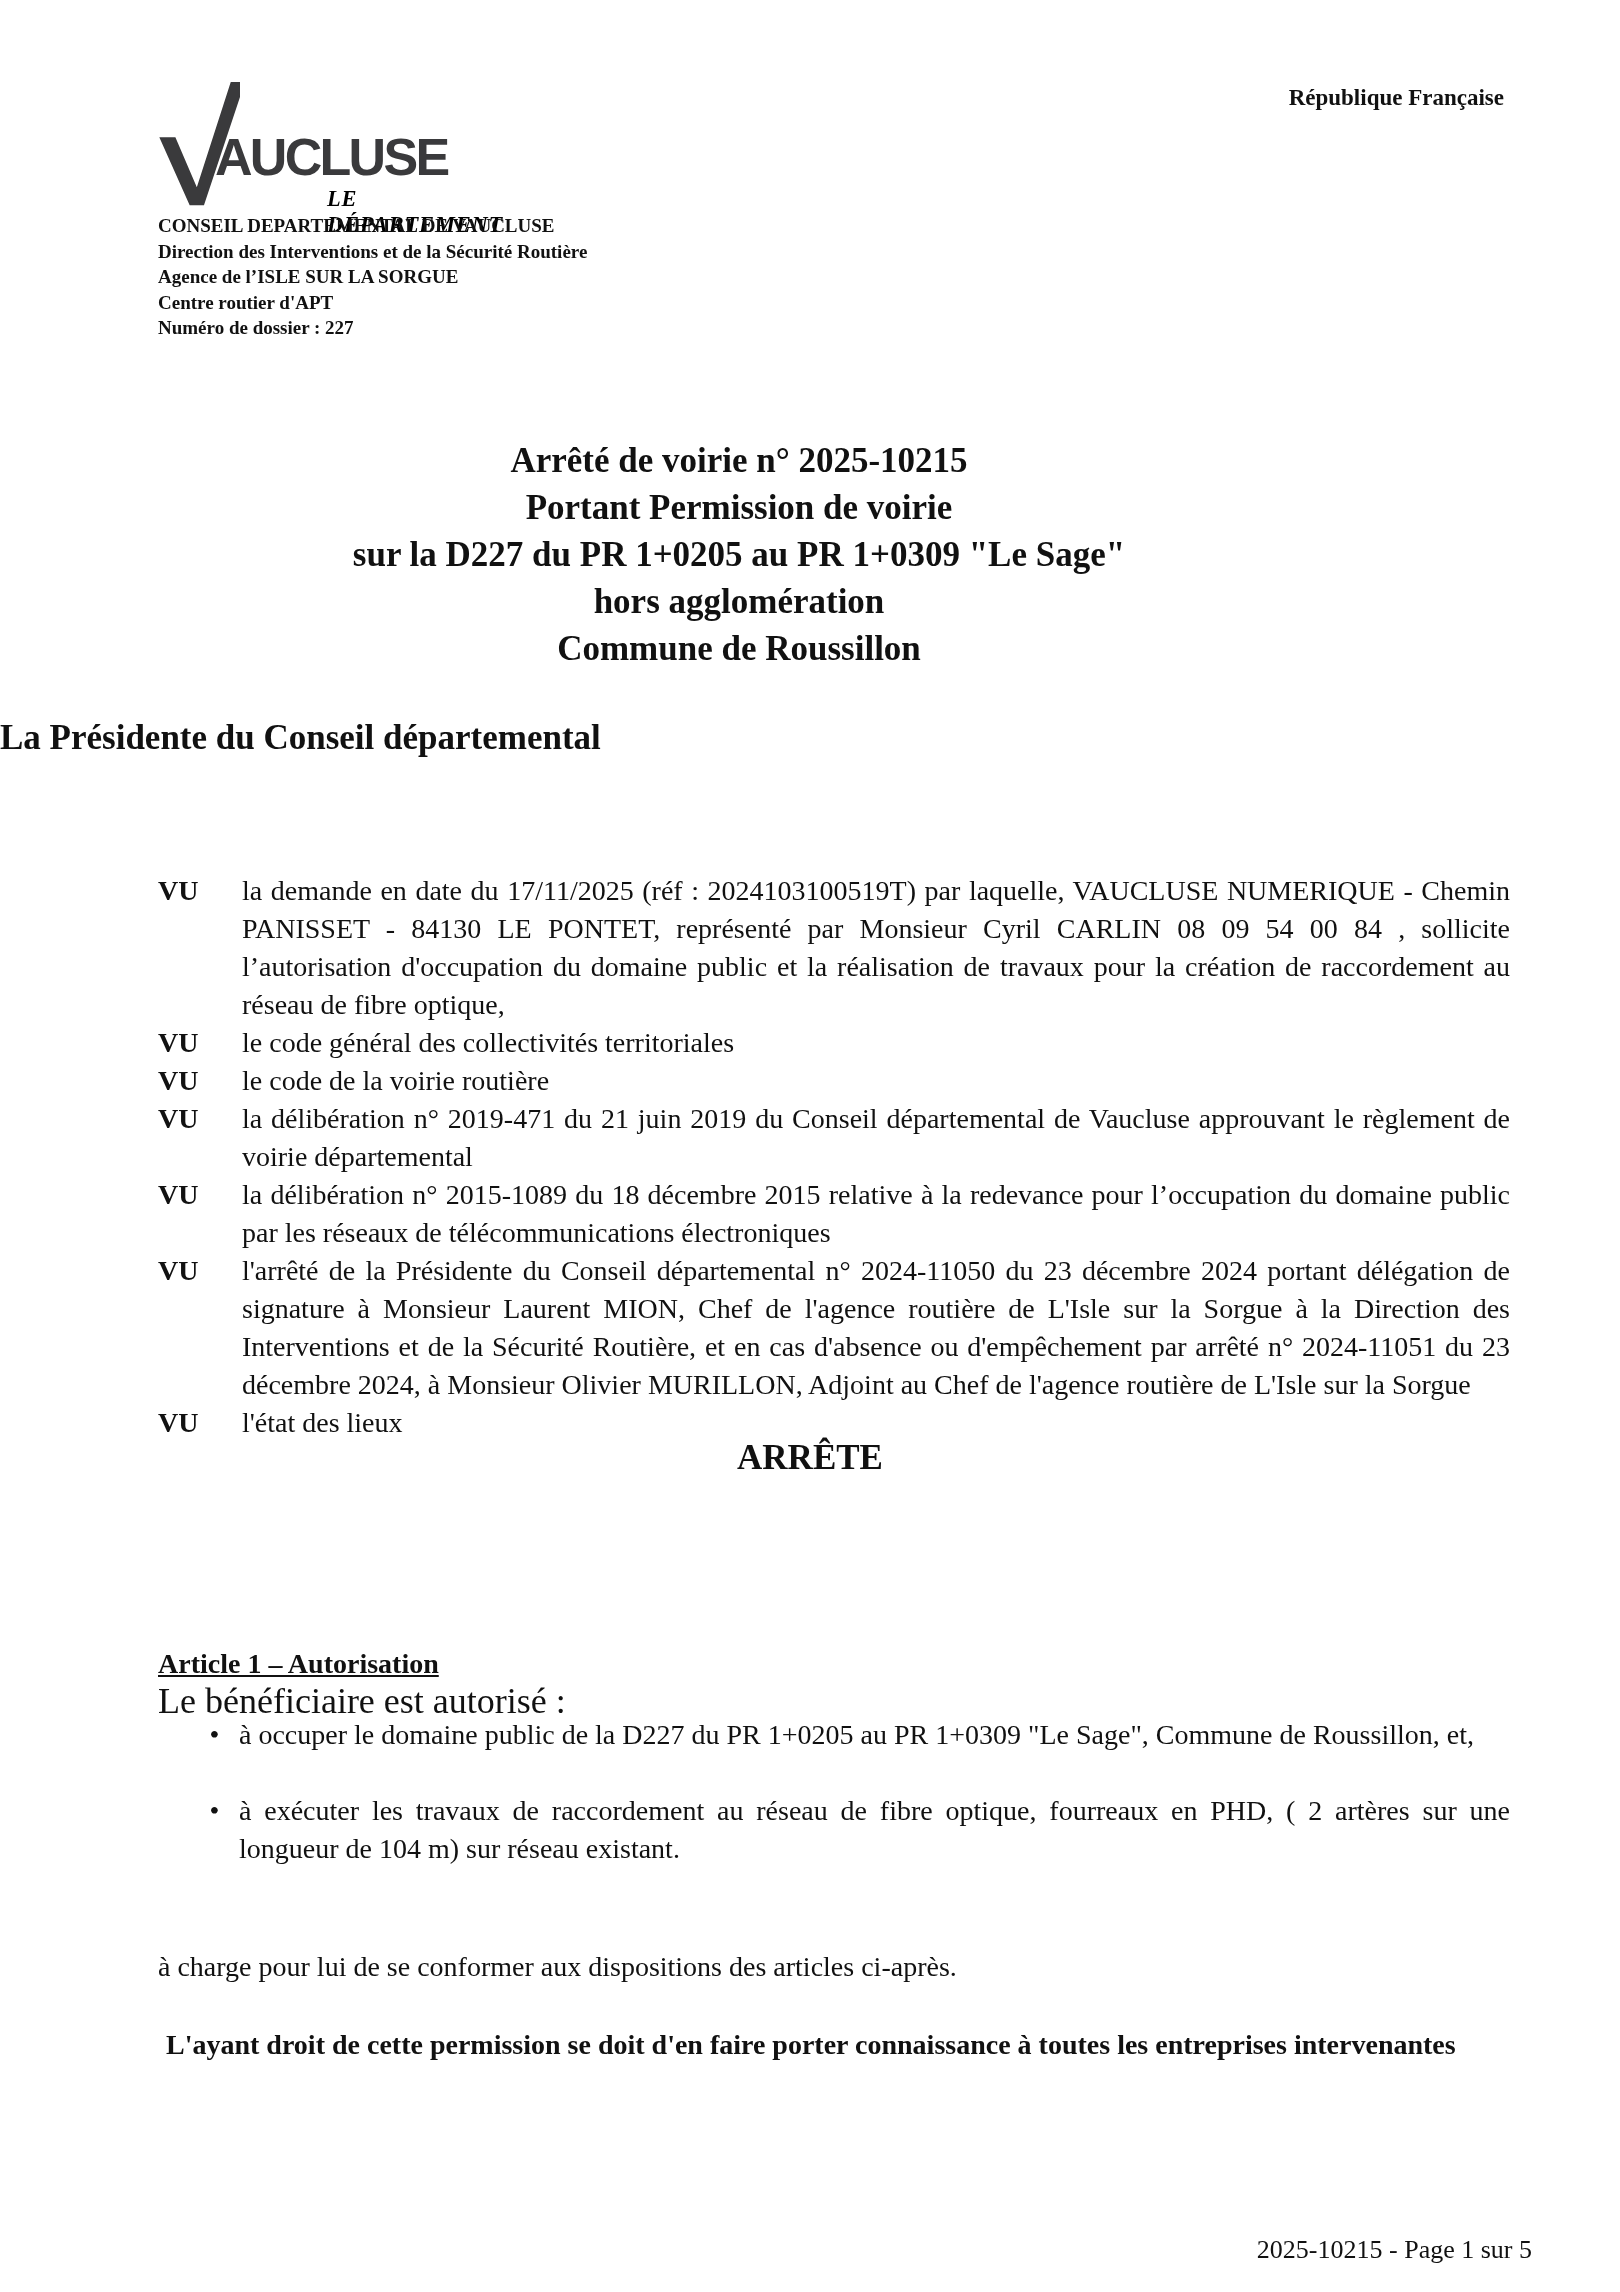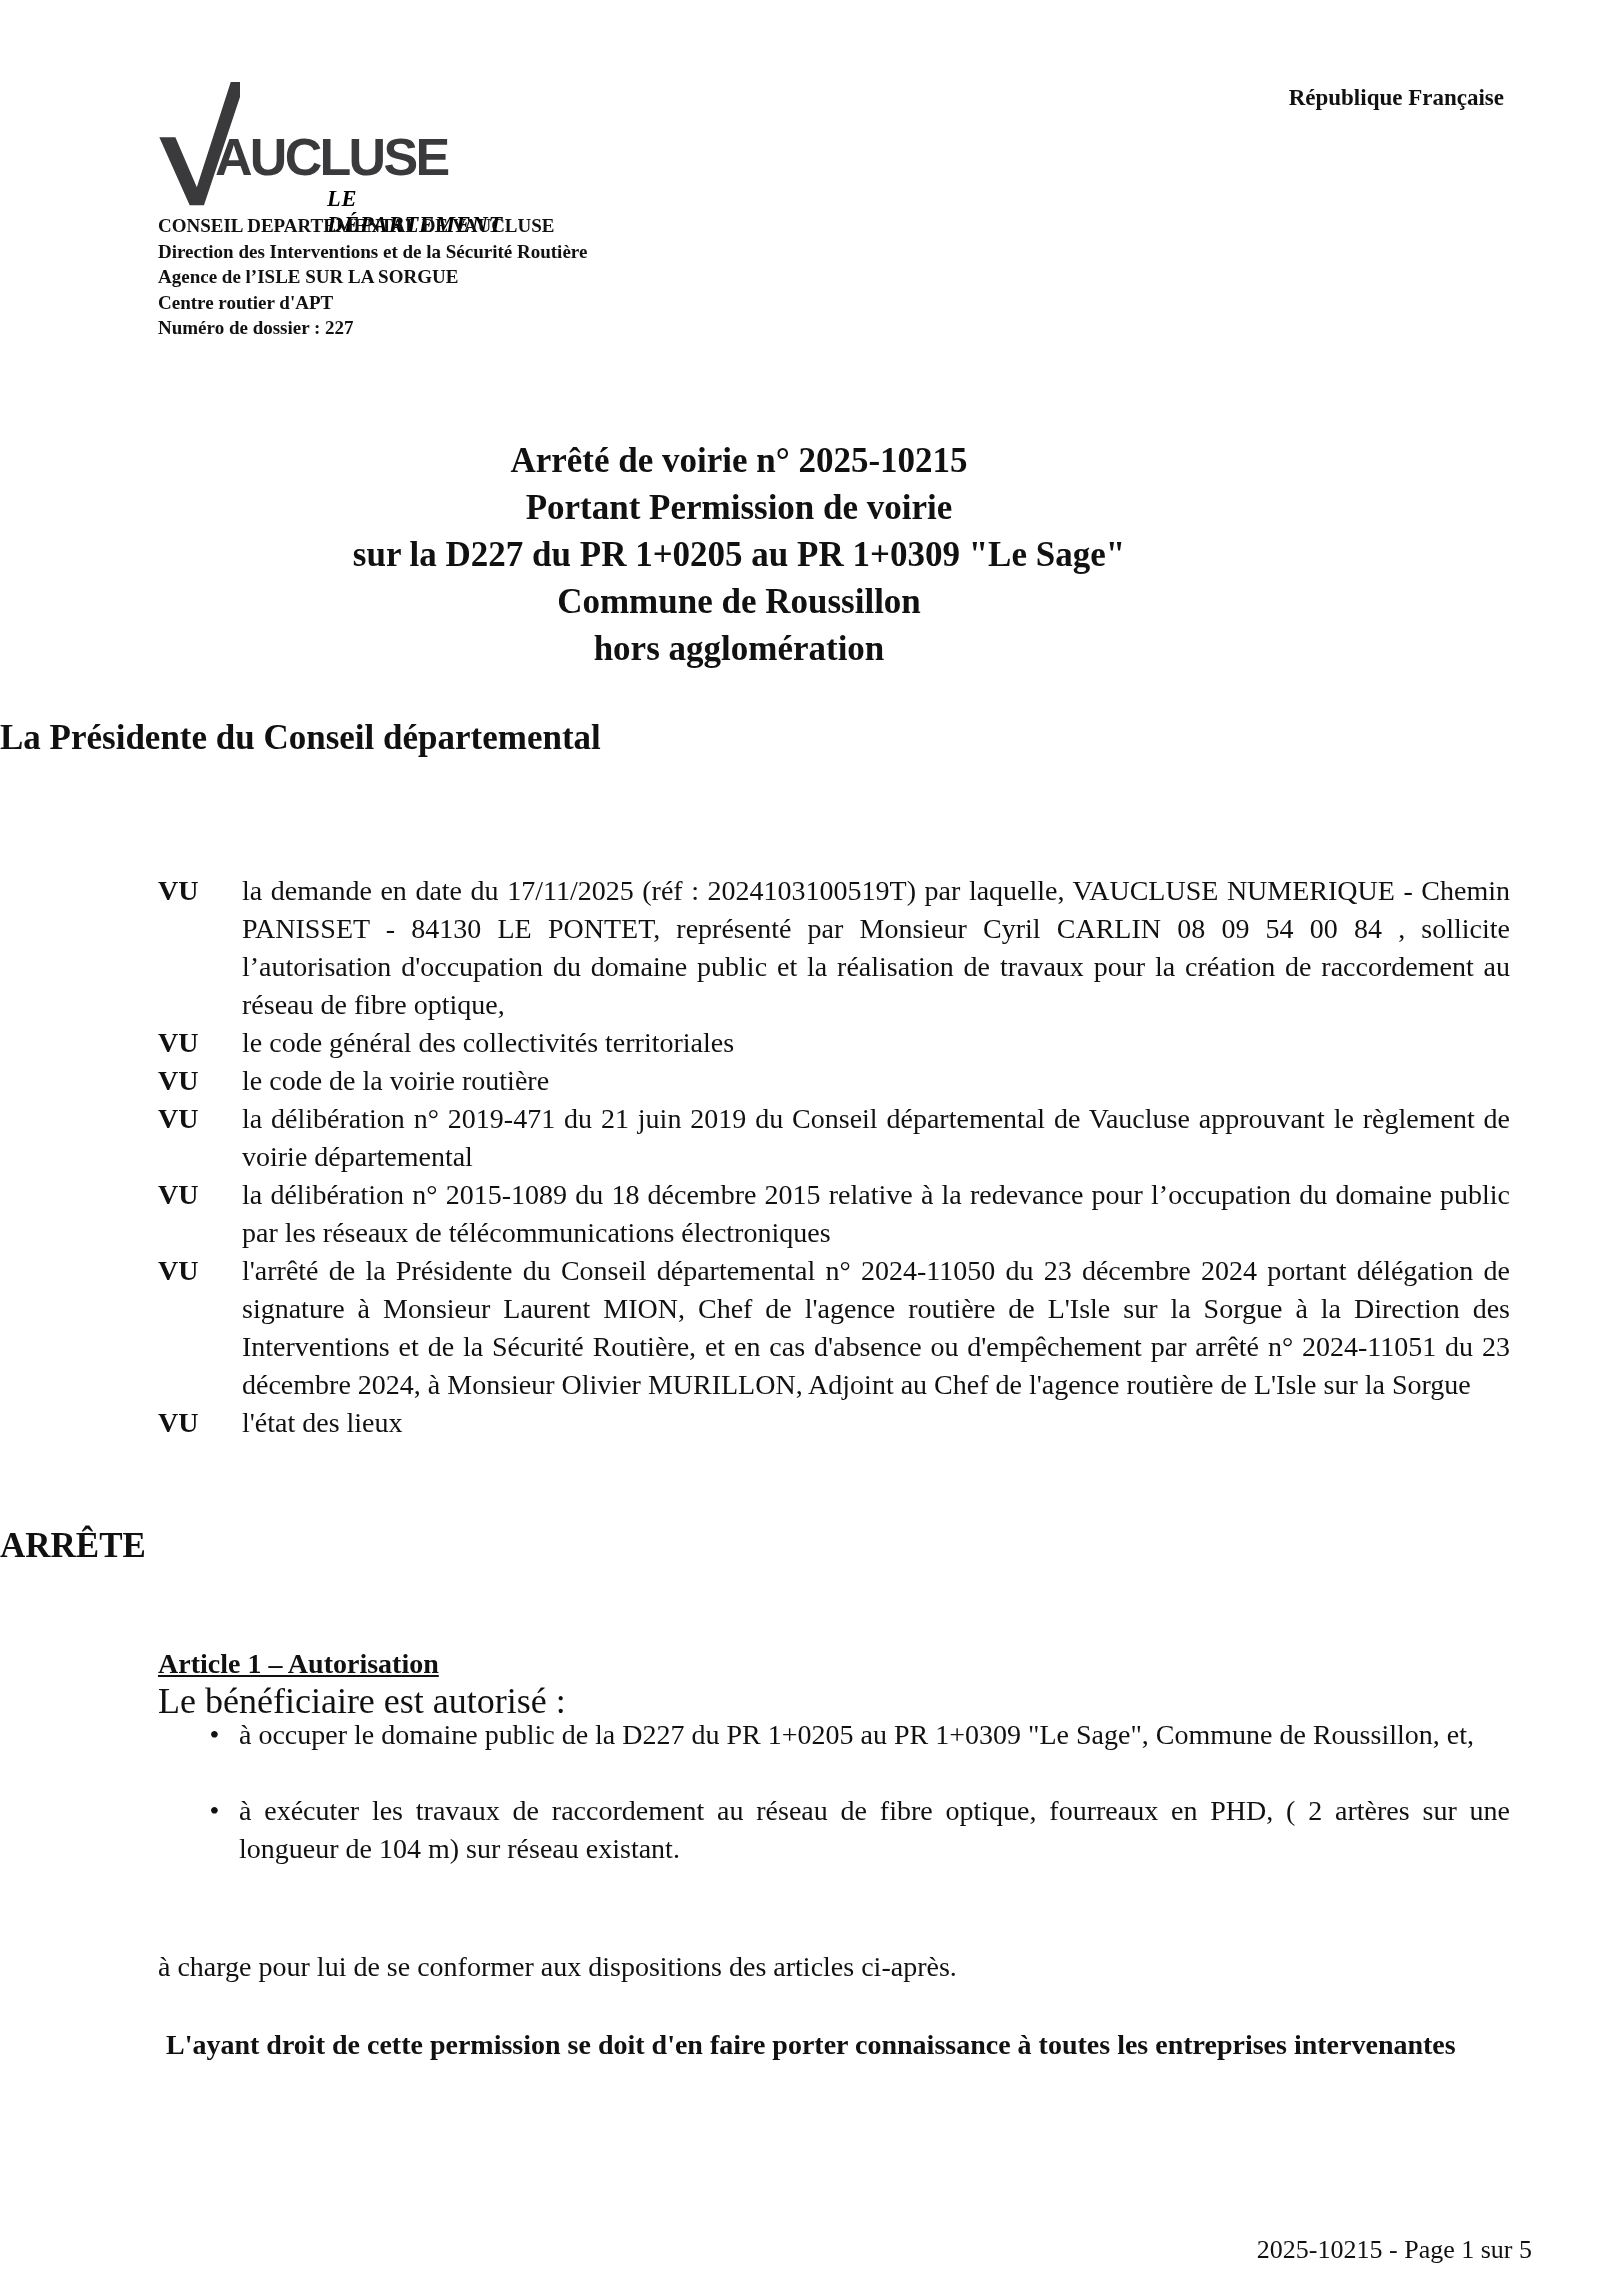--- a/index.html
+++ b/index.html
@@ -23,21 +23,21 @@
   .title-block { position: absolute; left: 0; width: 1478px; top: 437px; text-align: center;
                  font-weight: 700; font-size: 35px; line-height: 47px; }
   .president { position: absolute; left: 0; width: 1620px; top: 718px; text-align: left;
                font-weight: 700; font-size: 35px; }
 
   .vu-list { position: absolute; left: 158px; top: 872px; width: 1352px; font-size: 28px; line-height: 38px; }
   .vu-row { display: flex; }
   .vu-label { width: 84px; flex: 0 0 84px; font-weight: 700; }
   .vu-text { flex: 1; text-align: justify; }
 
-  .arrete { position: absolute; left: 0; width: 1620px; top: 1526px; font-weight: 700; font-size: 35px; }
+  .arrete { position: absolute; left: 0; width: 1620px; top: 1438px; text-align: center; font-weight: 700; font-size: 35px; }
 
   .article { position: absolute; left: 158px; top: 1603px; font-weight: 700; font-size: 28px; text-decoration: underline; margin-top: 45px; }
   .intro { position: absolute; left: 158px; top: 1680px; font-size: 36px; }
   .bullets { position: absolute; left: 158px; top: 1716px; width: 1352px; font-size: 28px; line-height: 38px; }
   .bullet { display: flex; }
   .bullet .dot { width: 81px; flex: 0 0 81px; text-align: right; padding-right: 19.7px; box-sizing: border-box; }
   .bullet .txt { flex: 1; text-align: justify; }
   .bullet + .bullet { margin-top: 38px; }
 
   .charge { position: absolute; left: 158px; top: 1951px; font-size: 28px; }
@@ -65,22 +65,22 @@
     <div>Centre routier d'APT</div>
     <div>Numéro de dossier : 227</div>
   </div>
 
   <div class="republic">République Française</div>
 
   <div class="title-block">
     <div>Arrêté de voirie n° 2025-10215</div>
     <div>Portant Permission de voirie</div>
     <div>sur la D227 du PR 1+0205 au PR 1+0309 "Le Sage"</div>
+    <div>hors agglomération</div>
     <div>Commune de Roussillon</div>
-    <div>hors agglomération</div>
   </div>
 
   <div class="president">La Présidente du Conseil départemental</div>
 
   <div class="vu-list">
     <div class="vu-row">
       <div class="vu-label">VU</div>
       <div class="vu-text">la demande en date du 17/11/2025 (réf : 2024103100519T) par laquelle, VAUCLUSE NUMERIQUE - Chemin PANISSET - 84130 LE PONTET, représenté par Monsieur Cyril CARLIN 08 09 54 00 84 , sollicite l’autorisation d'occupation du domaine public et la réalisation de travaux pour la création de raccordement au réseau de fibre optique,</div>
     </div>
     <div class="vu-row">

